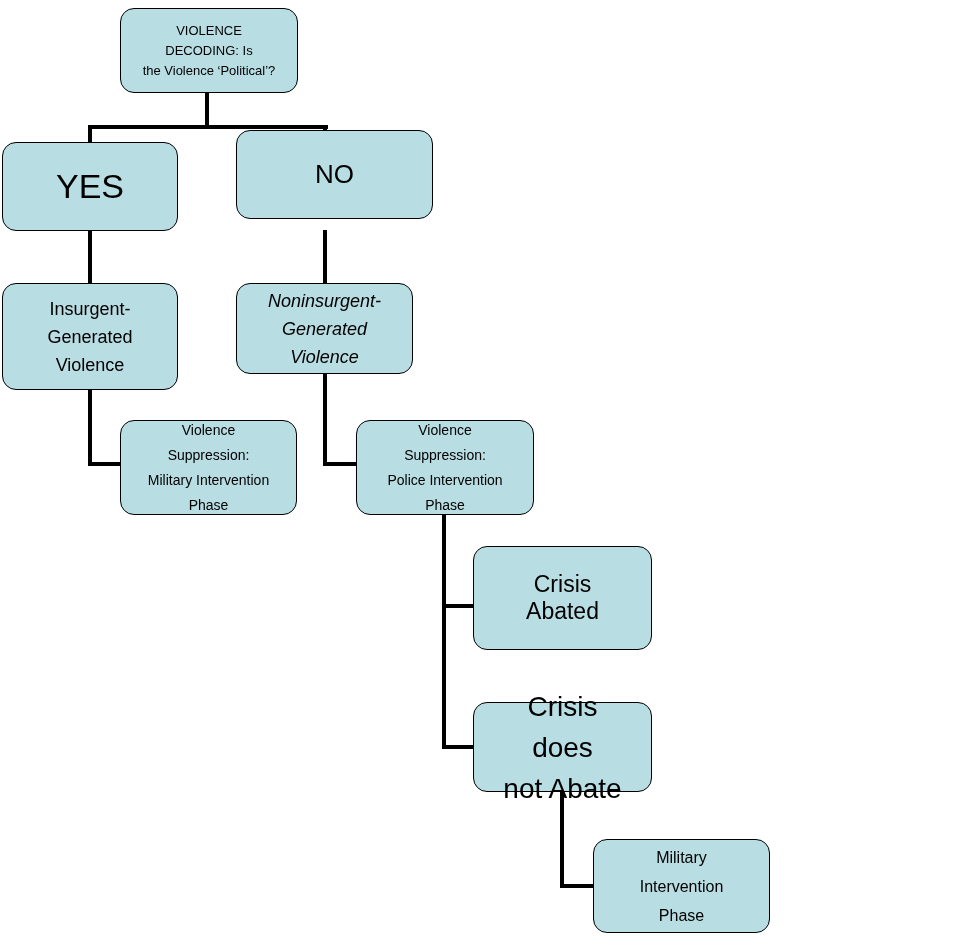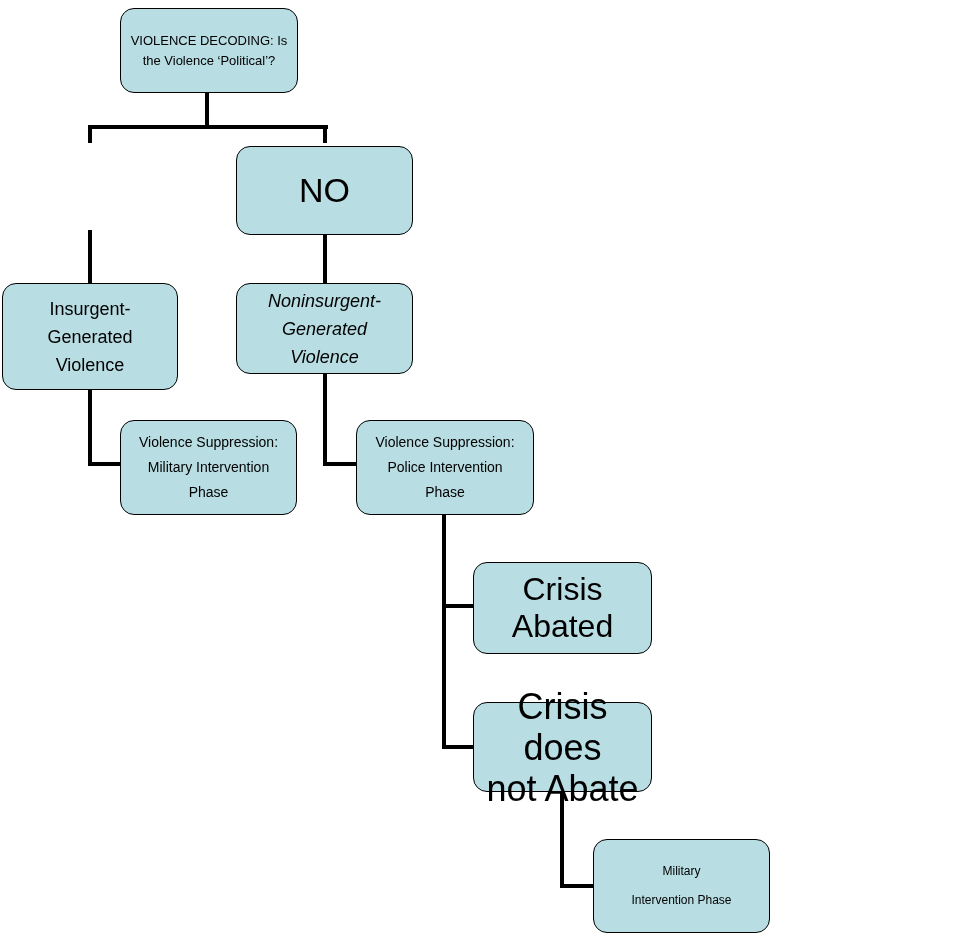--- a/index.html
+++ b/index.html
@@ -20,21 +20,21 @@
     position: absolute;
     box-sizing: border-box;
     background: var(--box-fill, #b8dde3);
     border: 1.4px solid var(--box-border, #000000);
     border-radius: 14px;
     display: flex;
     align-items: center;
     justify-content: center;
     text-align: center;
     white-space: pre-line;
-    padding: 0 9px;
+    padding: 0 21px;
   }
   .line {
     position: absolute;
     background: var(--connector-color, #000000);
   }
 </style>
 </head>
 <body style="background: rgb(255, 255, 255);">
 
 <div class="canvas">
@@ -51,38 +51,39 @@
   <div class="line" style="left:323px; top:462px; width:35px; height:4px;"></div>
   <div class="line" style="left:442px; top:514px; width:4px; height:235px;"></div>
   <div class="line" style="left:442px; top:604px; width:33px; height:4px;"></div>
   <div class="line" style="left:442px; top:745px; width:33px; height:4px;"></div>
   <div class="line" style="left:560px; top:791px; width:4px; height:97px;"></div>
   <div class="line" style="left:560px; top:884px; width:35px; height:4px;"></div>
 
   <div class="node" style="left:120px; top:8px; width:178px; height:85px; font-size:13px; line-height:20px;">VIOLENCE DECODING: Is
 the Violence ‘Political’?</div>
 
+  <div class="node" style="left:2px; top:142px; width:176px; height:89px; font-size:34px;">YES</div>
 
-  <div class="node" style="left:236px; top:146px; width:177px; height:89px; font-size:34px;">NO</div>
+  <div class="node" style="left:236px; top:130px; width:197px; height:89px; font-size:26px;">NO</div>
 
   <div class="node" style="left:2px; top:283px; width:176px; height:107px; font-size:18px; line-height:28px;">Insurgent-
 Generated Violence</div>
 
   <div class="node" style="left:236px; top:283px; width:177px; height:91px; font-size:18px; line-height:28px;font-style:italic;">Noninsurgent-
 Generated Violence</div>
 
   <div class="node" style="left:120px; top:420px; width:177px; height:95px; font-size:14px; line-height:25px;">Violence Suppression:
 Military Intervention
 Phase</div>
 
   <div class="node" style="left:356px; top:420px; width:178px; height:95px; font-size:14px; line-height:25px;">Violence Suppression:
 Police Intervention
 Phase</div>
 
-  <div class="node" style="left:473px; top:562px; width:179px; height:92px; font-size:32px;">Crisis Abated</div>
+  <div class="node" style="left:473px; top:546px; width:179px; height:104px; font-size:23px;">Crisis Abated</div>
 
-  <div class="node" style="left:473px; top:702px; width:179px; height:90px; font-size:36px; line-height:41px;">Crisis does
+  <div class="node" style="left:473px; top:702px; width:179px; height:90px; font-size:28px; line-height:41px;">Crisis does
 not Abate</div>
 
-  <div class="node" style="left:593px; top:839px; width:177px; height:94px; font-size:12px; line-height:29px;">Military
+  <div class="node" style="left:593px; top:839px; width:177px; height:94px; font-size:16px; line-height:29px;">Military
 Intervention Phase</div>
 
 </div>
 
 </body></html>

